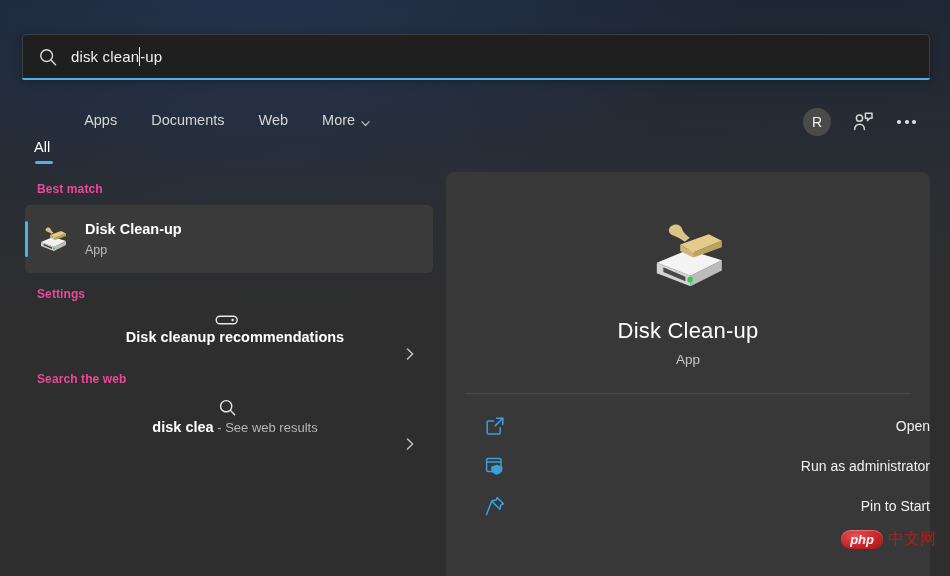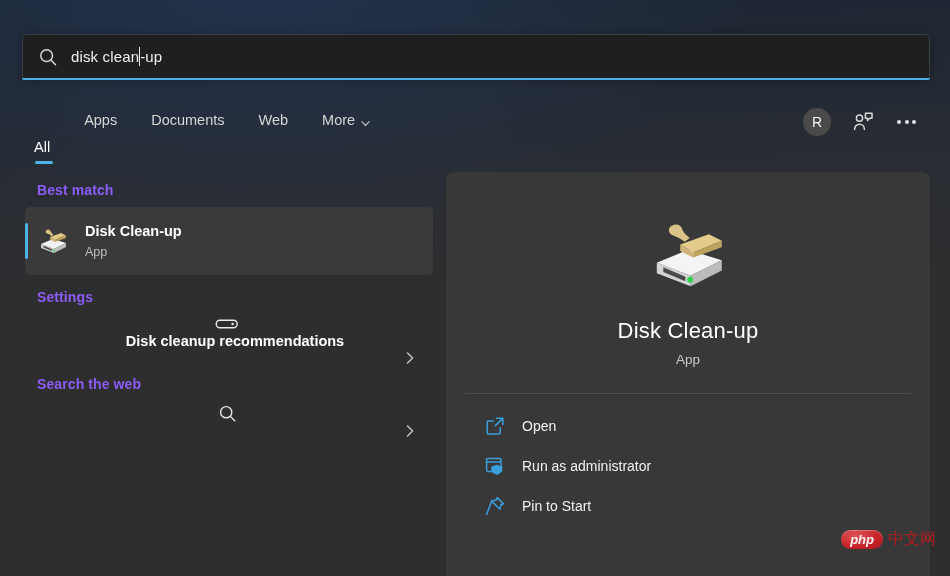--- a/index.html
+++ b/index.html
@@ -81,21 +81,21 @@
     display: flex; align-items: center; justify-content: center;
     font-size: 14px;
   }
   .icon-btn { width: 24px; height: 24px; opacity: .92; display: flex; align-items: center; justify-content: center; }
   .ellipsis { display: flex; gap: 3.5px; align-items: center; padding: 6px 2px; }
   .ellipsis span { width: 4px; height: 4px; border-radius: 50%; background: #e2e2e2; display: block; }
 
   
   .left-col { position: absolute; left: 0; top: 168px; width: 446px; }
   .section-head {
-    font-size: 14px; font-weight: bold; color: #8b5cf6;
+    font-size: 12px; font-weight: bold; color: #ec4899;
     padding: 14px 0 9px 37px; letter-spacing: .1px;
   }
   .row {
     position: relative;
     margin: 0 13px 0 25px;
     height: 68px;
     display: flex; align-items: center;
     border-radius: 5px;
     padding-left: 12px;
   }
@@ -124,20 +124,21 @@
   }
   .app-icon { margin-top: 44px; width: 84px; height: 78px; }
   .panel-title { margin-top: 24px; font-size: 22px; color: #ffffff; letter-spacing: .2px; }
   .panel-sub { margin-top: 8px; font-size: 13.5px; color: #c9c9c9; }
   .divider { width: 446px; height: 1px; background: #4d4d4d; margin-top: 26px; }
   .actions { width: 100%; padding: 12px 0 0 20px; }
   .action {
     display: flex; align-items: center;
     height: 40px; padding-left: 18px;
     border-radius: 4px;
+    justify-content: space-between;
   }
   .action-icon { width: 22px; height: 22px; margin-right: 16px; flex: none; display: flex; align-items: center; justify-content: center; }
   .action-label { font-size: 14px; color: #f1f1f1; }
 
   
   .watermark {
     position: absolute; right: 14px; bottom: 26px;
     display: flex; align-items: center; gap: 5px;
     opacity: .95;
   }
@@ -250,20 +251,23 @@
     </span>
   </div>
 
   <div class="section-head">Search the web</div>
   <div class="row compact">
     <span class="row-icon small">
       <svg viewBox="0 0 24 24" width="21" height="21" fill="none" stroke="#e9e9e9" stroke-width="1.6" stroke-linecap="round">
         <circle cx="10.5" cy="10.5" r="6.4"></circle>
           <line x1="15.3" y1="15.3" x2="20.2" y2="20.4"></line>
       </svg>
+    </span>
+    <span class="row-text">
+      <span class="row-title plain"><span>disk clea</span><span class="row-suffix"> - See web results</span></span>
     </span>
     <span class="row-chevron">
       <svg viewBox="0 0 14 14" fill="none" stroke="#dcdcdc" stroke-width="1.5" stroke-linecap="round" stroke-linejoin="round">
         <polyline points="4.5,2 9.6,7 4.5,12"></polyline>
       </svg>
     </span>
   </div>
 </div>
 
 <div class="panel">

